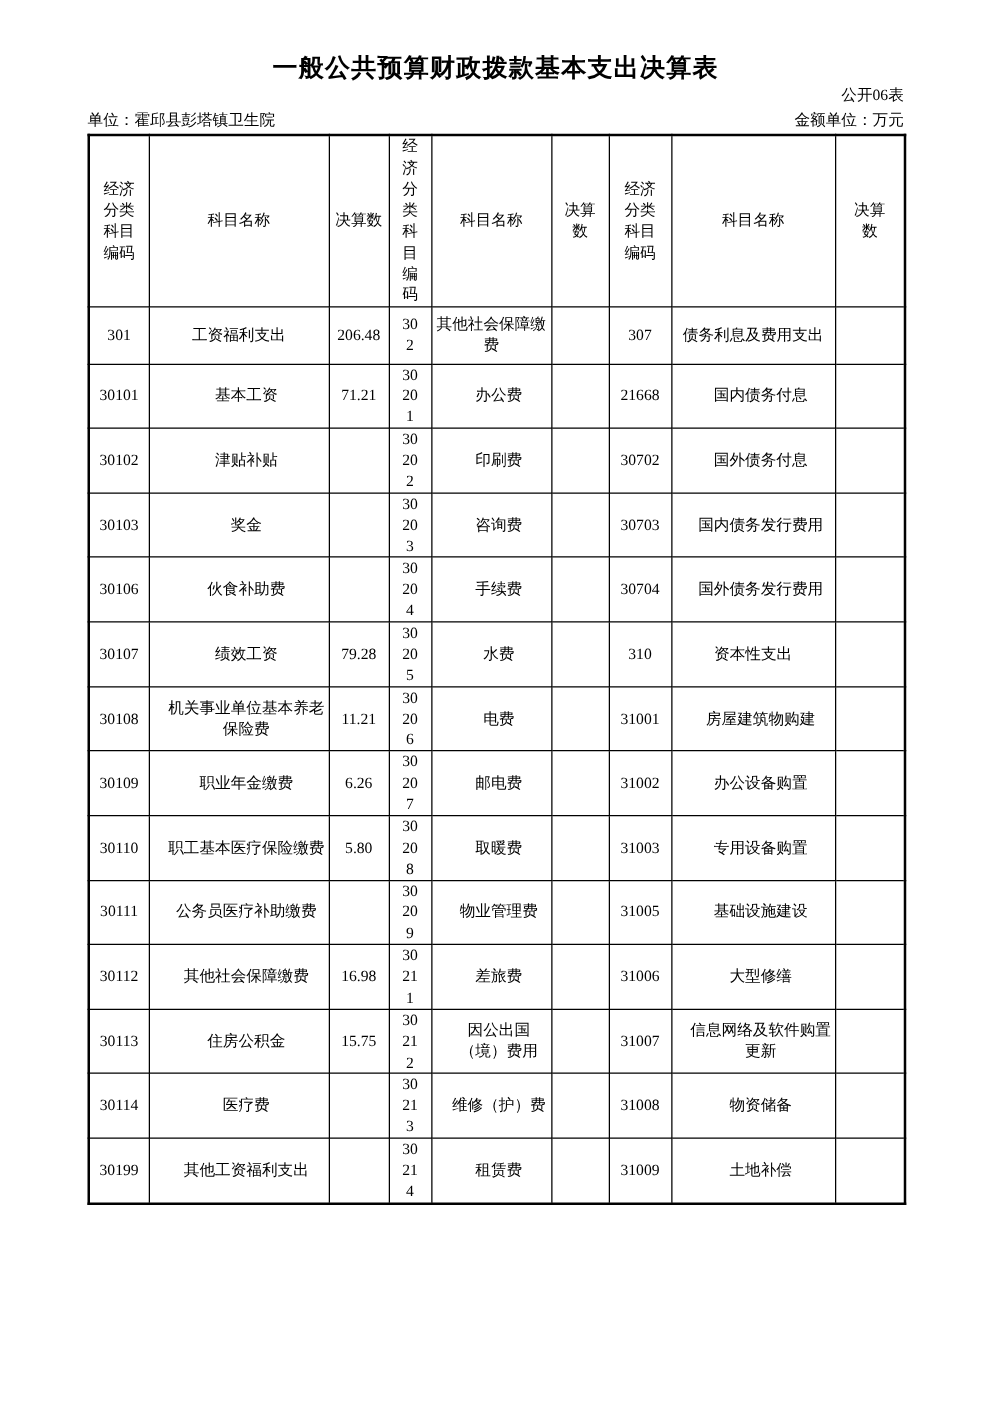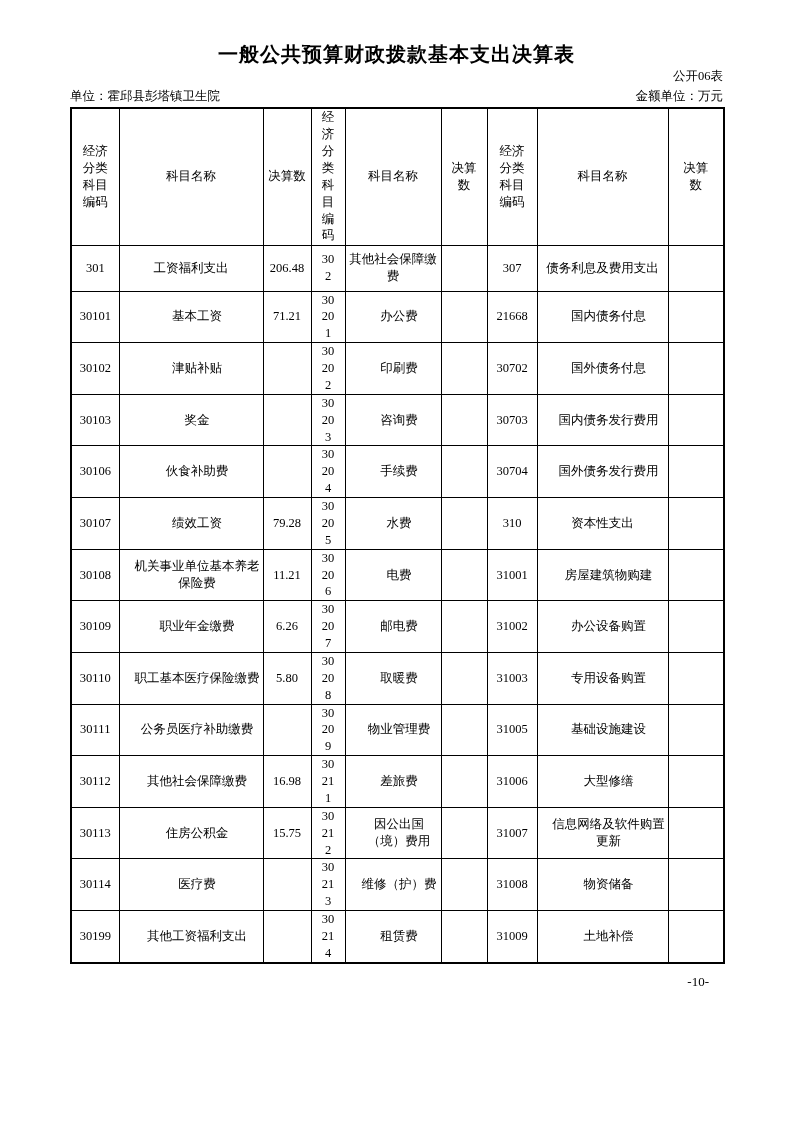--- a/index.html
+++ b/index.html
@@ -300,16 +300,15 @@
 4</td>
             <td class="name lvl1">租赁费</td>
             <td class="val"></td>
             <td class="code">31009</td>
             <td class="name lvl1">土地补偿</td>
             <td class="val"></td>
           </tr>
         </tbody>
     </table>
 
-    <div class="page-number">-10-</div>
 
   </div>
 </div>
 
 </body></html>

